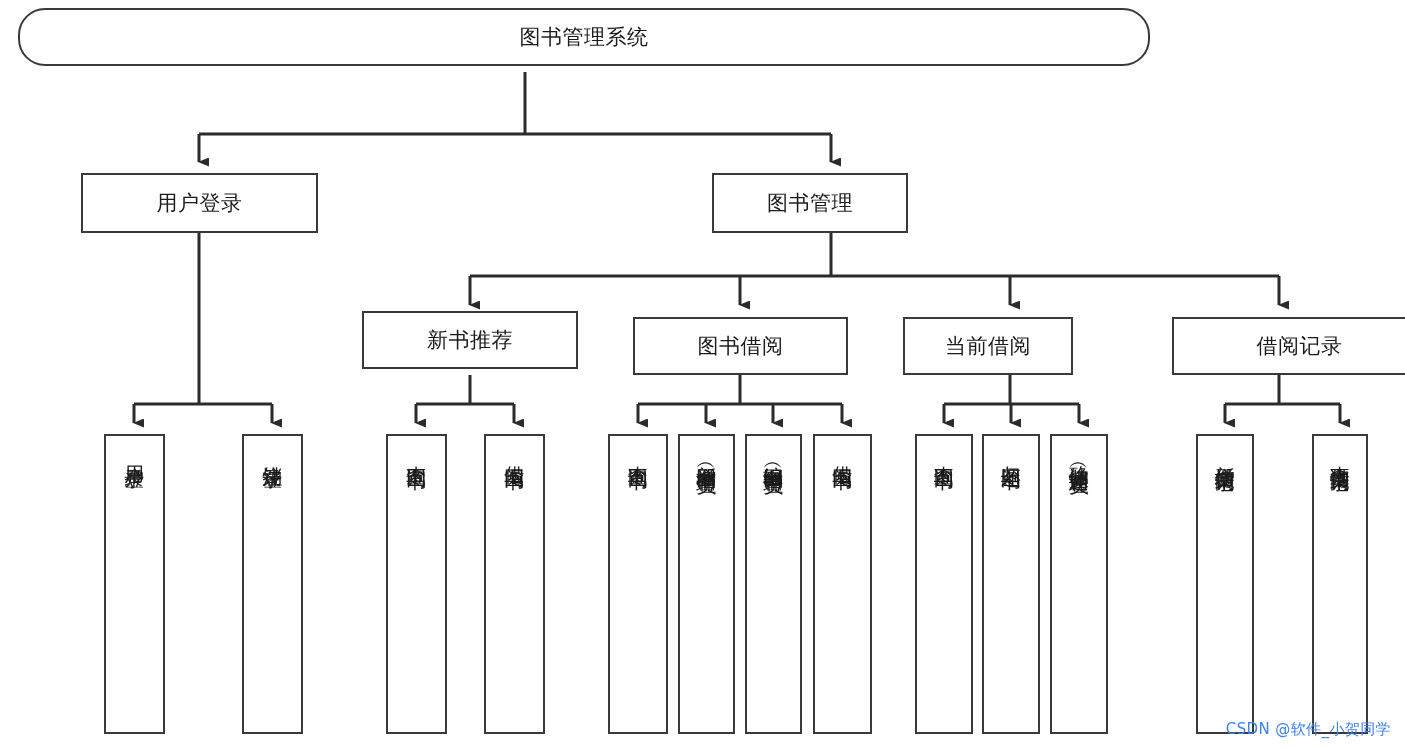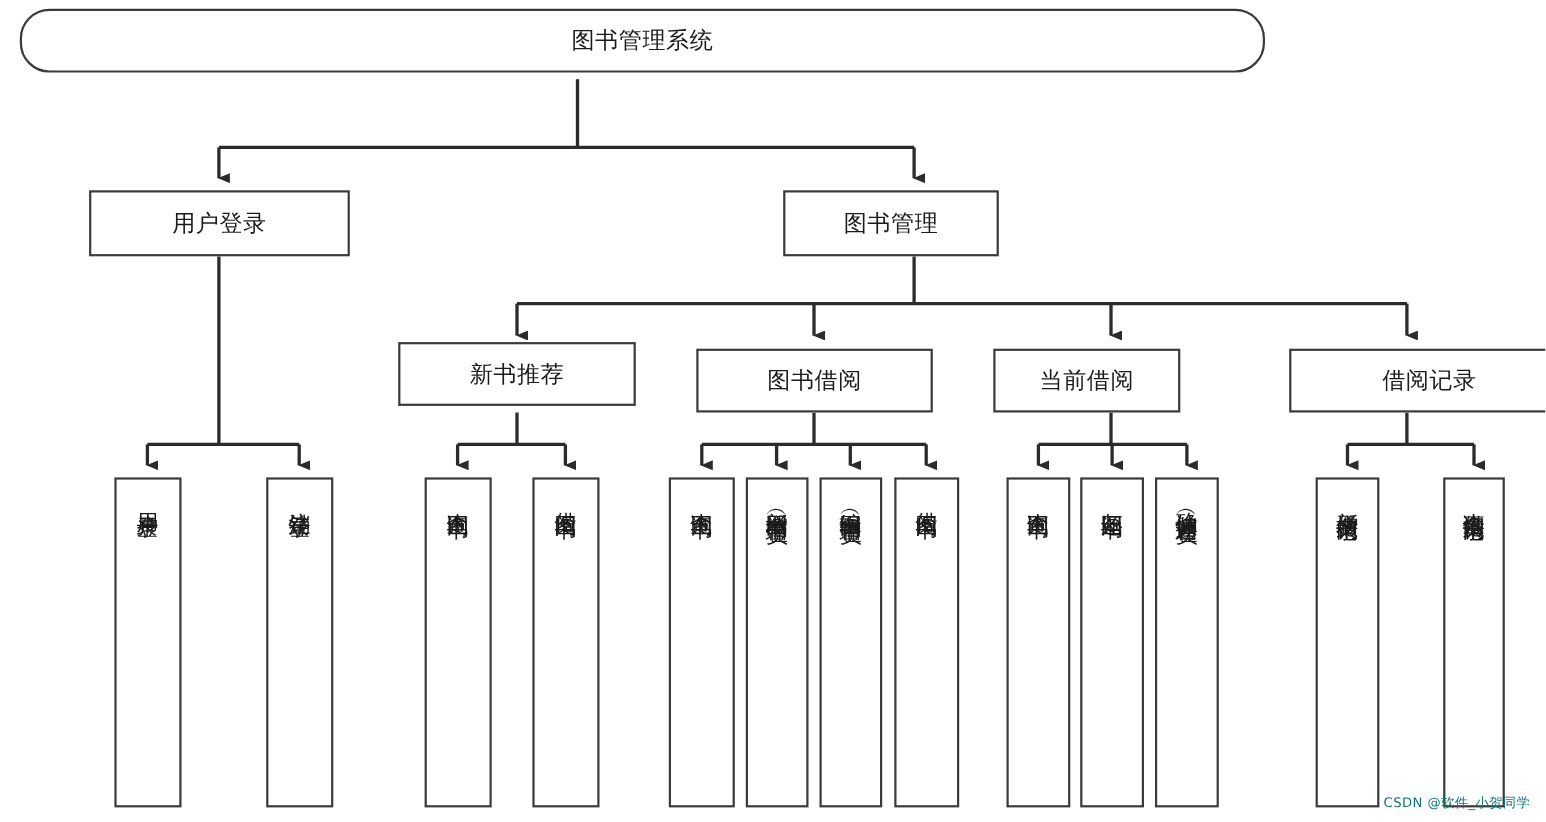--- a/index.html
+++ b/index.html
@@ -51,22 +51,22 @@
     white-space: normal;
     font-size: 20px;
     line-height: 1.32;
     letter-spacing: 1.5px;
     max-height: 100%;
   }
   .watermark {
     position: absolute;
     right: 14px;
     bottom: 8px;
-    font-size: 12px;
-    color: #0f766e;
+    font-size: 15px;
+    color: #3b82f6;
     white-space: nowrap;
     letter-spacing: 0.4px;
   }
 </style>
 </head>
 <body>
 
 <div id="diagram-root">
 
   <svg class="layer" viewBox="0 0 1405 747">

